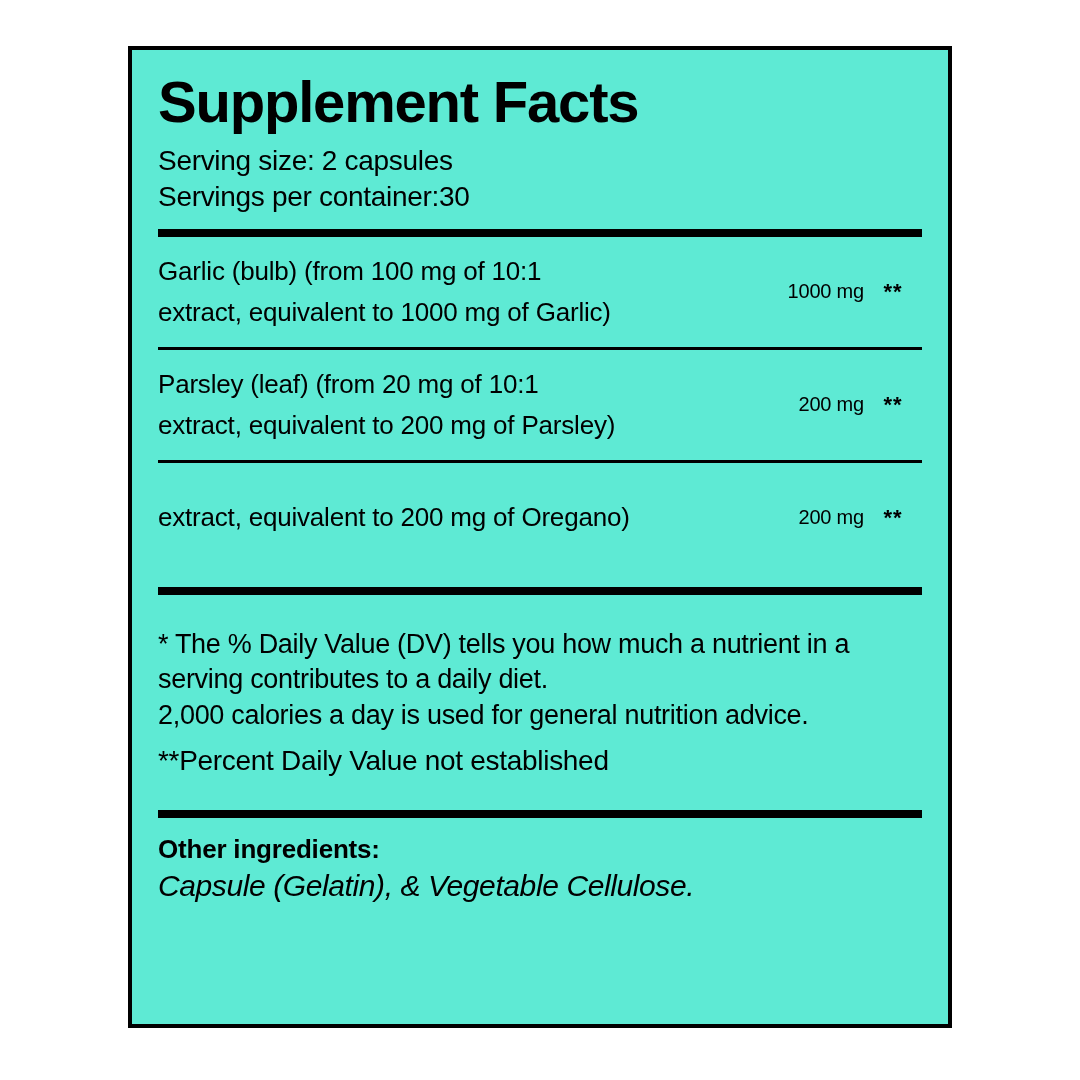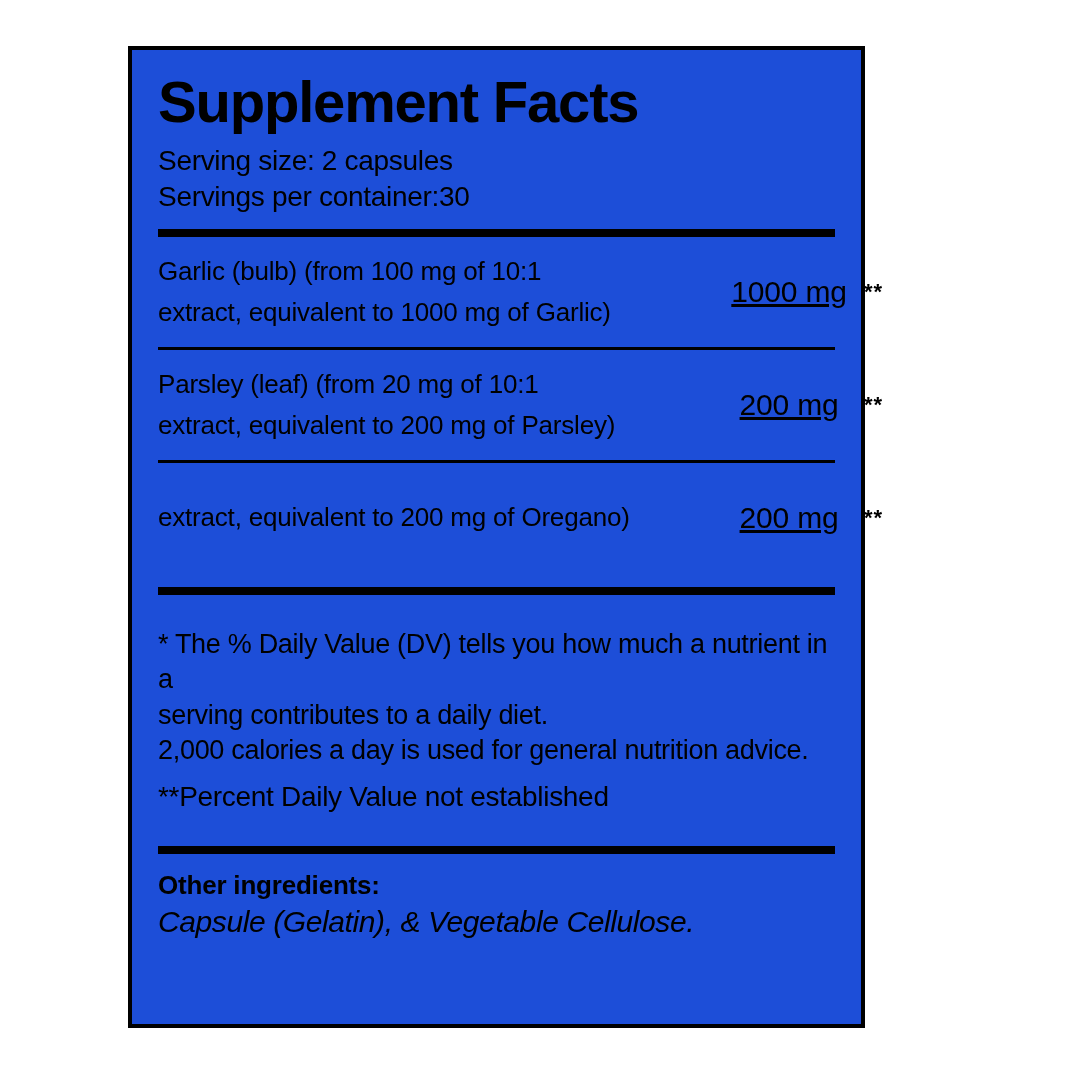--- a/index.html
+++ b/index.html
@@ -17,24 +17,24 @@
     position: relative;
     width: 1080px;
     height: 1080px;
     background: #ffffff;
   }
 
   .panel {
     position: absolute;
     left: 128px;
     top: 46px;
-    width: 737px;
+    width: 824px;
     height: 982px;
     border: 4px solid #000000;
-    background: #1d4ed8;
+    background: #5eead4;
   }
 
   .inner {
     position: absolute;
     left: 26px;
     top: 22px;
     right: 26px;
   }
 
   .title {
@@ -74,24 +74,23 @@
   .row-name {
     flex: 0 0 556px;
     font-size: 26px;
     line-height: 1.55;
     letter-spacing: -0.2px;
     padding-right: 6px;
   }
 
   .row-amount {
     flex: 0 0 150px;
-    text-align: center;
-    font-size: 30px;
+    text-align: right;
+    font-size: 20px;
     letter-spacing: -0.2px;
-    text-decoration: underline;
   }
 
   .row-dv {
     flex: 1 1 auto;
     text-align: center;
     font-size: 22px;
     font-weight: bold;
     letter-spacing: 1px;
   }
 

